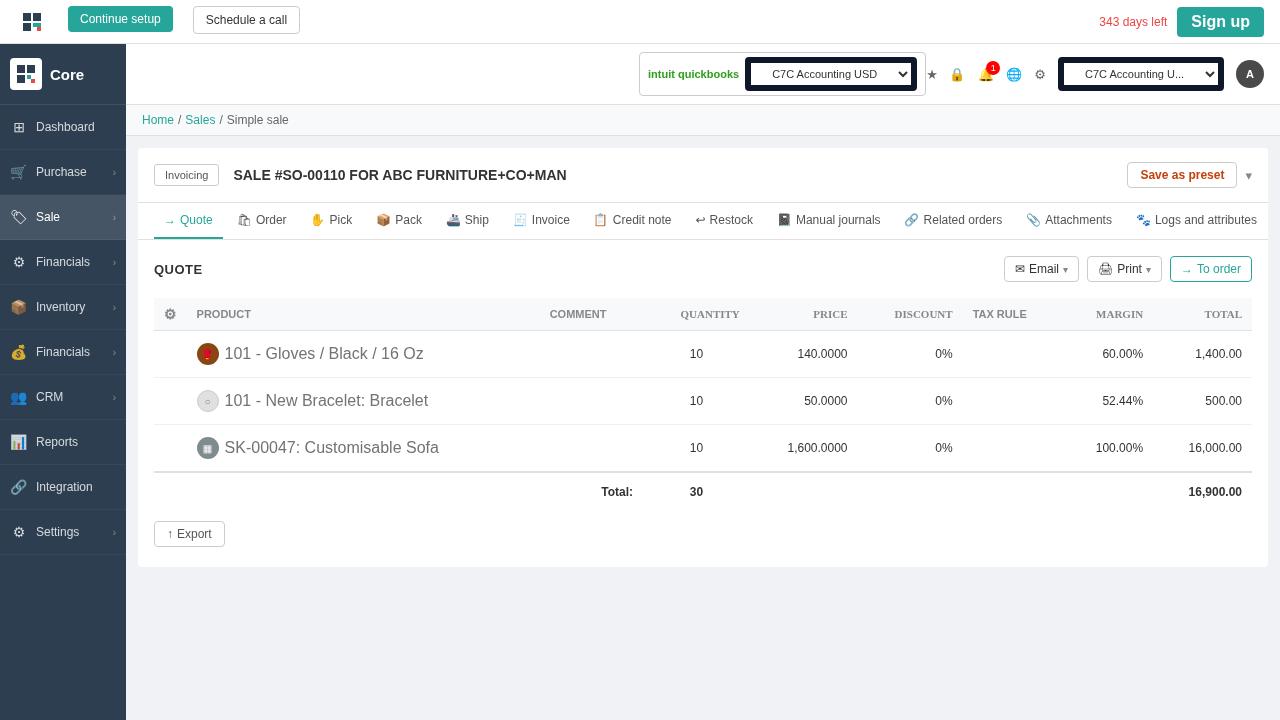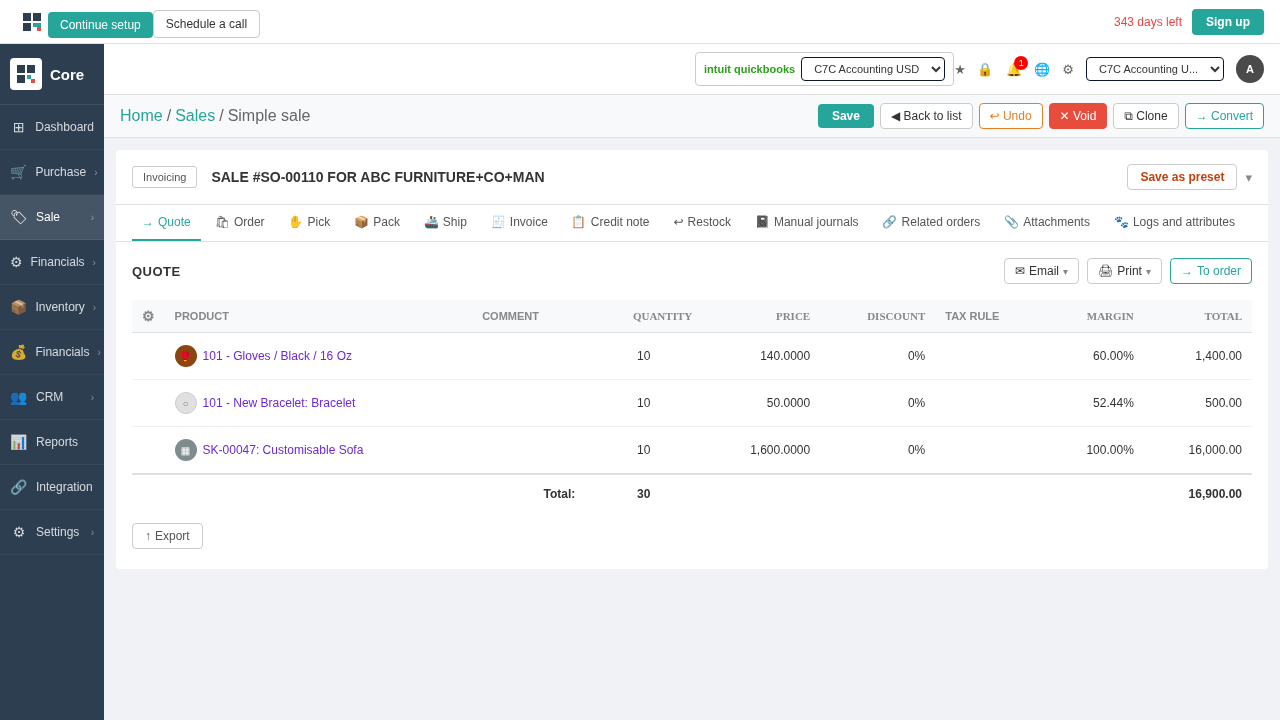--- a/index.html
+++ b/index.html
@@ -1,57 +1,57 @@
 <!DOCTYPE html>
 <html><head>
   <meta charset="utf-8">
   <style>
     * { box-sizing: border-box; margin: 0; padding: 0; }
     body { font-family: -apple-system, BlinkMacSystemFont, 'Segoe UI', sans-serif; font-size: 13px; background: #f0f2f5; display: flex; flex-direction: column; height: 720px; overflow: hidden; }
 
     
     .topbar { background: #fff; height: 44px; display: flex; align-items: center; justify-content: space-between; padding: 0 16px; border-bottom: 1px solid #e0e0e0; flex-shrink: 0; }
-    .topbar-left { display: flex; align-items: flex-end; gap: 0; }
+    .topbar-left { display: flex; align-items: flex-start; gap: 20px; }
     .topbar-right { display: flex; align-items: center; gap: 10px; font-size: 12px; color: #555; }
     .btn-continue { background: #26a69a; color: #fff; border: none; border-radius: 4px; padding: 6px 12px; cursor: pointer; font-size: 12px; }
     .btn-schedule { background: #fff; color: #333; border: 1px solid #ccc; border-radius: 4px; padding: 6px 12px; cursor: pointer; font-size: 12px; }
-    .btn-signup { background: #26a69a; color: #fff; border: none; border-radius: 4px; padding: 6px 14px; cursor: pointer; font-size: 12px; font-weight: bold; }
+    .btn-signup { background: #26a69a; color: #fff; border: none; border-radius: 4px; padding: 6px 14px; cursor: pointer; font-size: 16px; font-weight: bold; }
     .days-left { color: #ef4444; font-size: 12px; }
 
     
     .main-layout { display: flex; flex: 1; overflow: hidden; }
 
     
-    .sidebar { width: 104px; background: #2c3e50; display: flex; flex-direction: column; color: #fff; flex-shrink: 0; overflow-y: auto; }
+    .sidebar { width: 126px; background: #2c3e50; display: flex; flex-direction: column; color: #fff; flex-shrink: 0; overflow-y: auto; }
     .sidebar-logo { padding: 14px 10px; display: flex; align-items: center; gap: 8px; border-bottom: 1px solid rgba(255,255,255,0.1); }
     .sidebar-logo-icon { width: 32px; height: 32px; background: #fff; border-radius: 4px; display: flex; align-items: center; justify-content: center; }
     .sidebar-logo-text { color: #fff; font-size: 15px; font-weight: bold; }
     .sidebar-item { padding: 14px 10px; display: flex; align-items: center; gap: 8px; cursor: pointer; color: rgba(255,255,255,0.8); font-size: 12px; border-bottom: 1px solid rgba(255,255,255,0.05); position: relative; }
     .sidebar-item.active { background: rgba(255,255,255,0.12); color: #fff; }
     .sidebar-item-icon { font-size: 14px; width: 18px; text-align: center; }
     .sidebar-item-arrow { margin-left: auto; font-size: 10px; color: rgba(255,255,255,0.4); }
     .sidebar-item-label { font-size: 12px; }
 
     
     .content { flex: 1; overflow-y: auto; background: #f0f2f5; }
 
     
     .subheader { background: #fff; padding: 8px 16px; display: flex; align-items: center; justify-content: flex-end; border-bottom: 1px solid #e0e0e0; }
     .subheader-left { display: flex; align-items: center; gap: 12px; }
     .quickbooks-badge { display: flex; align-items: center; gap: 6px; border: 1px solid #ccc; border-radius: 4px; padding: 4px 8px; font-size: 11px; }
     .qb-logo { color: #2CA01C; font-weight: bold; font-size: 11px; }
     .subheader-icons { display: flex; align-items: center; gap: 12px; color: #666; }
     .notification-wrapper { position: relative; }
     .notification-badge { position: absolute; top: -6px; right: -6px; background: red; color: #fff; font-size: 9px; border-radius: 50%; width: 14px; height: 14px; display: flex; align-items: center; justify-content: center; }
-    .account-select { border: 1px solid #0f172a; border-radius: 4px; padding: 4px 8px; font-size: 11px; color: #333; background: #fff; }
+    .account-select { border: 6px solid #0f172a; border-radius: 4px; padding: 4px 17px; font-size: 11px; color: #333; background: #fff; }
     .avatar { width: 28px; height: 28px; border-radius: 50%; background: #4a4a4a; color: #fff; display: flex; align-items: center; justify-content: center; font-size: 11px; font-weight: bold; }
 
     
     .action-bar { background: #f8f9fa; padding: 8px 16px; display: flex; align-items: center; justify-content: space-between; border-bottom: 1px solid #e0e0e0; }
-    .breadcrumb { font-size: 16px; color: #666; display: flex; align-items: center; gap: 4px; }
+    .breadcrumb { font-size: 12px; color: #666; display: flex; align-items: center; gap: 4px; }
     .breadcrumb a { color: #26a69a; text-decoration: none; }
     .action-buttons { display: flex; gap: 6px; align-items: center; }
     .btn-save { background: #26a69a; color: #fff; border: none; border-radius: 4px; padding: 5px 14px; cursor: pointer; font-size: 12px; font-weight: bold; }
     .btn-back { background: #fff; color: #333; border: 1px solid #ccc; border-radius: 4px; padding: 5px 10px; cursor: pointer; font-size: 12px; }
     .btn-undo { background: #fff; color: #e67e22; border: 1px solid #e67e22; border-radius: 4px; padding: 5px 10px; cursor: pointer; font-size: 12px; }
     .btn-void { background: #e74c3c; color: #fff; border: 1px solid #e74c3c; border-radius: 4px; padding: 5px 10px; cursor: pointer; font-size: 12px; }
     .btn-clone { background: #fff; color: #333; border: 1px solid #ccc; border-radius: 4px; padding: 5px 10px; cursor: pointer; font-size: 12px; }
     .btn-convert { background: #fff; color: #26a69a; border: 1px solid #26a69a; border-radius: 4px; padding: 5px 10px; cursor: pointer; font-size: 12px; }
 
     
@@ -77,21 +77,21 @@
     .dropdown-caret { font-size: 10px; color: #888; }
 
     
     .quote-table { width: 100%; border-collapse: collapse; }
     .quote-table thead tr { background: #f8f9fa; }
     .quote-table th { padding: 8px 10px; font-size: 11px; font-weight: 600; color: #888; text-transform: uppercase; text-align: left; border-bottom: 1px solid #e0e0e0; }
     .quote-table th.right { text-align: right; font-family: Liberation Serif, serif; }
     .quote-table td { padding: 12px 10px; font-size: 12px; color: #333; border-bottom: 1px solid #f0f0f0; vertical-align: middle; }
     .quote-table td.right { text-align: right; }
     .quote-table td.center { text-align: center; }
-    .product-link { color: #6d28d9; text-decoration: none; font-size: 12px; }
+    .product-link { color: #737373; text-decoration: none; font-size: 16px; }
     .product-icon { width: 22px; height: 22px; border-radius: 50%; display: inline-flex; align-items: center; justify-content: center; font-size: 10px; margin-right: 6px; }
     .product-icon.glove { background: #8B4513; color: #fff; }
     .product-icon.bracelet { background: #e0e0e0; border: 1px solid #ccc; color: #888; }
     .product-icon.sofa { background: #7f8c8d; color: #fff; }
     .product-cell { display: flex; align-items: center; }
     .total-row td { font-weight: 600; color: #333; border-top: 2px solid #e0e0e0; border-bottom: none; }
     .gear-icon { color: #888; cursor: pointer; font-size: 14px; }
 
     
     .export-section { padding: 10px 0 4px; }
@@ -214,38 +214,20 @@
       </div>
     </div>
 
     <div class="action-bar">
       <div class="breadcrumb">
         <a href="#">Home</a>
         <span>/</span>
         <a href="#">Sales</a>
         <span>/</span>
         <span>Simple sale</span>
-      </div>
-      <div class="action-buttons">
-        <button class="btn-save">Save</button>
-        <button class="btn-back">
-          ◀ <span>Back to list</span>
-        </button>
-        <button class="btn-undo">
-          ↩ <span>Undo</span>
-        </button>
-        <button class="btn-void">
-          ✕ <span>Void</span>
-        </button>
-        <button class="btn-clone">
-          ⧉ <span>Clone</span>
-        </button>
-        <button class="btn-convert">
-          → <span>Convert</span>
-        </button>
       </div>
     </div>
 
     <div class="invoice-header">
       <div class="invoice-header-left">
         <span class="invoicing-badge">Invoicing</span>
         <span class="invoice-title">SALE #SO-00110 FOR ABC FURNITURE+CO+MAN</span>
       </div>
       <div style="display:flex;align-items:center;gap:8px;">
         <button class="save-preset-btn">Save as preset</button>

